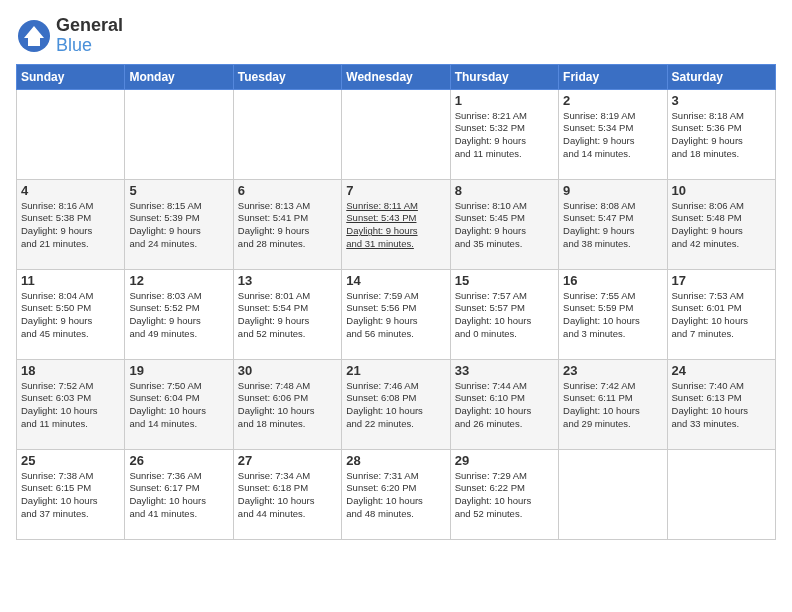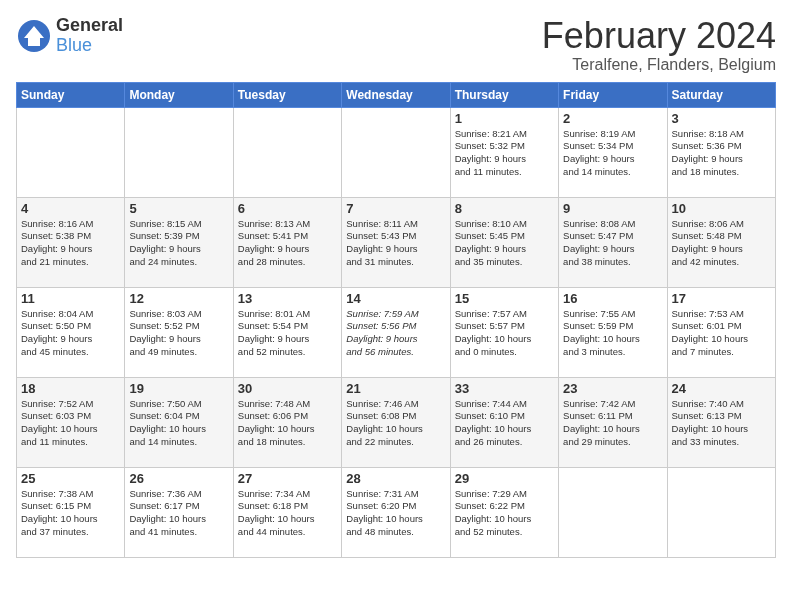--- a/index.html
+++ b/index.html
@@ -95,24 +95,20 @@
       <svg width="36" height="36" viewBox="0 0 36 36">
         <circle cx="18" cy="18" r="16" fill="#3a6fc4"></circle>
         <polygon points="18,8 28,20 24,20 24,28 12,28 12,20 8,20" fill="white"></polygon>
       </svg>
       <div style="margin-left:4px;">
         <div style="font-size:18px;font-weight:bold;color:#333;line-height:1.1;">General</div>
         <div style="font-size:18px;font-weight:normal;color:#4a90d9;line-height:1.1;">Blue</div>
       </div>
     </div>
   </div>
-  <div class="title-section">
-    <div class="main-title">February 2024</div>
-    <div class="subtitle">Teralfene, Flanders, Belgium</div>
-  </div>
 </div>
 
 <table>
   <thead>
     <tr class="header-row">
     <th class="day-header">Sunday</th>
         <th class="day-header">Monday</th>
         <th class="day-header">Tuesday</th>
         <th class="day-header">Wednesday</th>
         <th class="day-header">Thursday</th>
@@ -165,21 +161,21 @@
         </td>
         <td>
           <span class="day-num">6</span>
           <div class="cell-info" style="white-space: pre-line;">Sunrise: 8:13 AM
 Sunset: 5:41 PM
 Daylight: 9 hours
 and 28 minutes.</div>
         </td>
         <td>
           <span class="day-num">7</span>
-          <div class="cell-info" style="white-space: pre-line;">Sunrise: 8:11 AM
+          <div class="cell-info" style="white-space: pre-line; text-decoration: underline;">Sunrise: 8:11 AM
 Sunset: 5:43 PM
 Daylight: 9 hours
 and 31 minutes.</div>
         </td>
         <td>
           <span class="day-num">8</span>
           <div class="cell-info" style="white-space: pre-line;">Sunrise: 8:10 AM
 Sunset: 5:45 PM
 Daylight: 9 hours
 and 35 minutes.</div>
@@ -216,21 +212,21 @@
         </td>
         <td>
           <span class="day-num">13</span>
           <div class="cell-info" style="white-space: pre-line;">Sunrise: 8:01 AM
 Sunset: 5:54 PM
 Daylight: 9 hours
 and 52 minutes.</div>
         </td>
         <td>
           <span class="day-num">14</span>
-          <div class="cell-info" style="white-space: pre-line; font-style: italic;">Sunrise: 7:59 AM
+          <div class="cell-info" style="white-space: pre-line;">Sunrise: 7:59 AM
 Sunset: 5:56 PM
 Daylight: 9 hours
 and 56 minutes.</div>
         </td>
         <td>
           <span class="day-num">15</span>
           <div class="cell-info" style="white-space: pre-line;">Sunrise: 7:57 AM
 Sunset: 5:57 PM
 Daylight: 10 hours
 and 0 minutes.</div>

